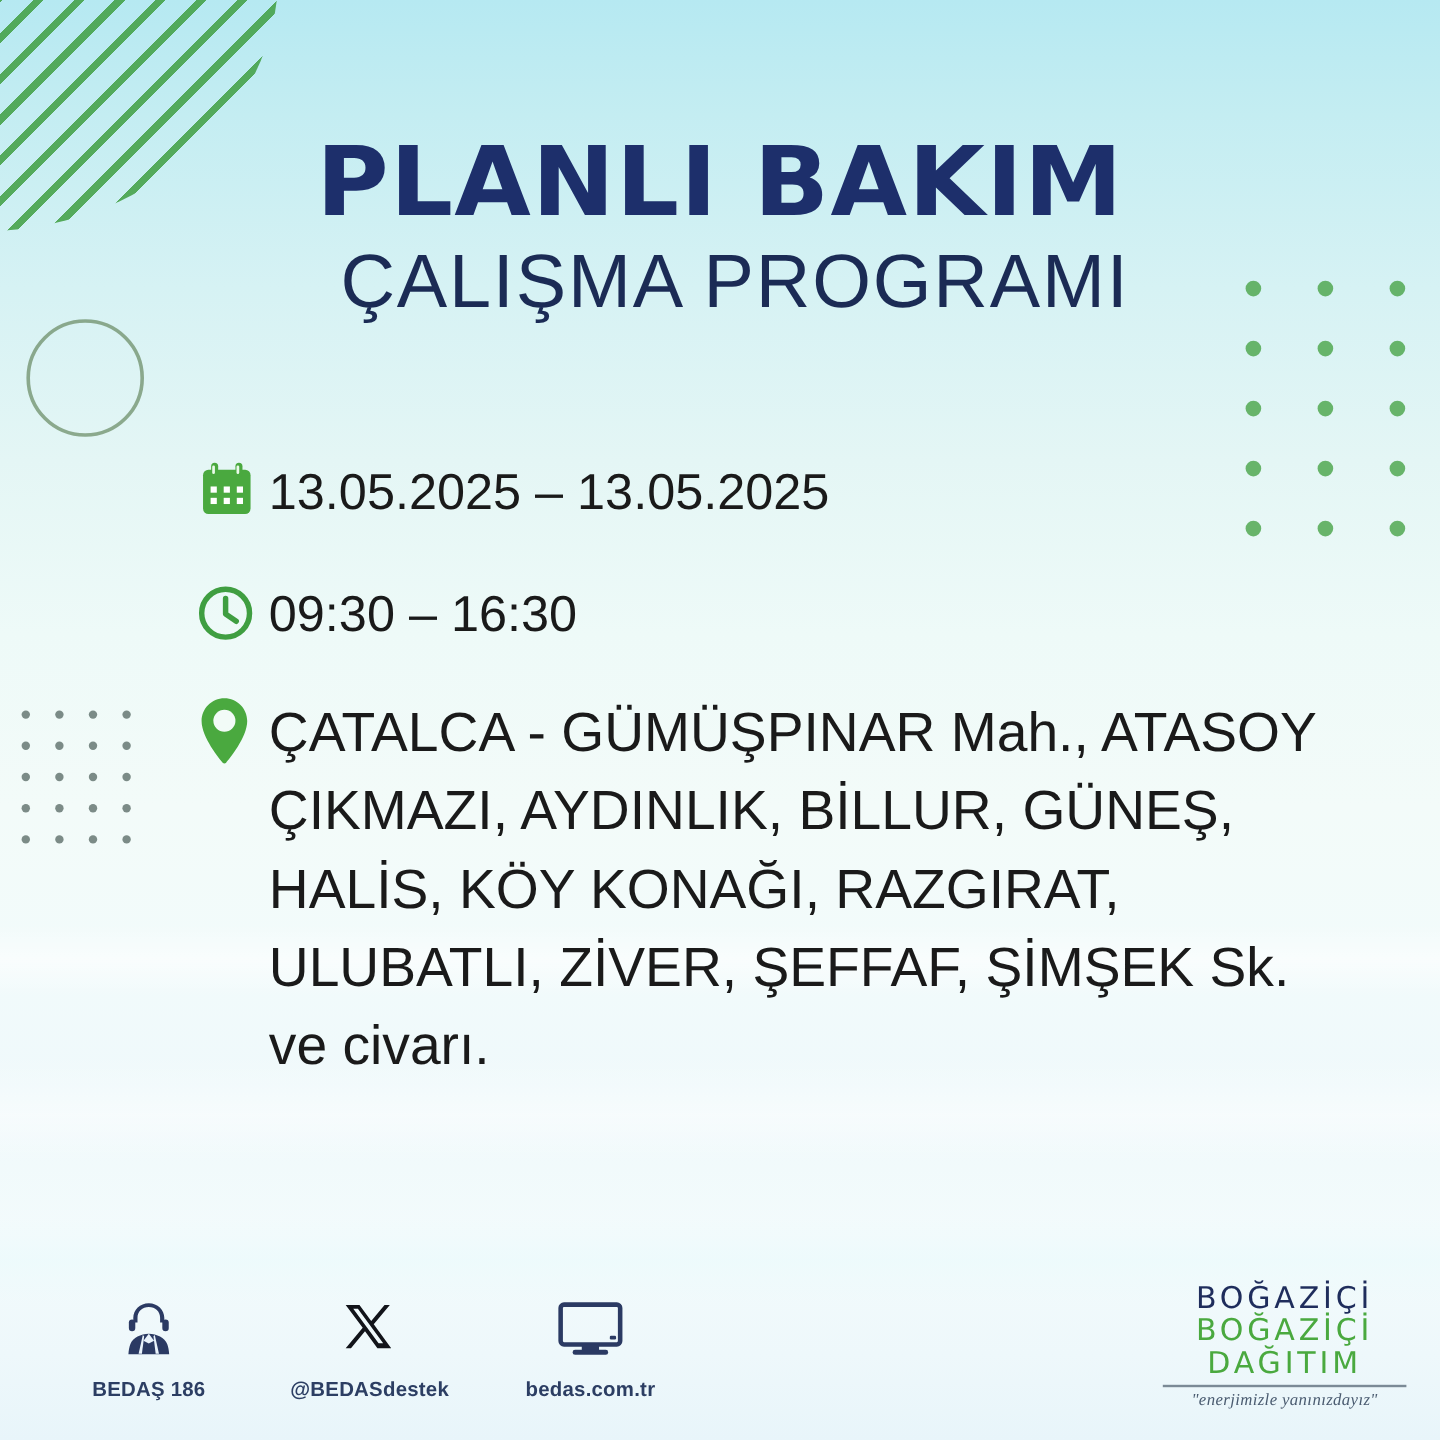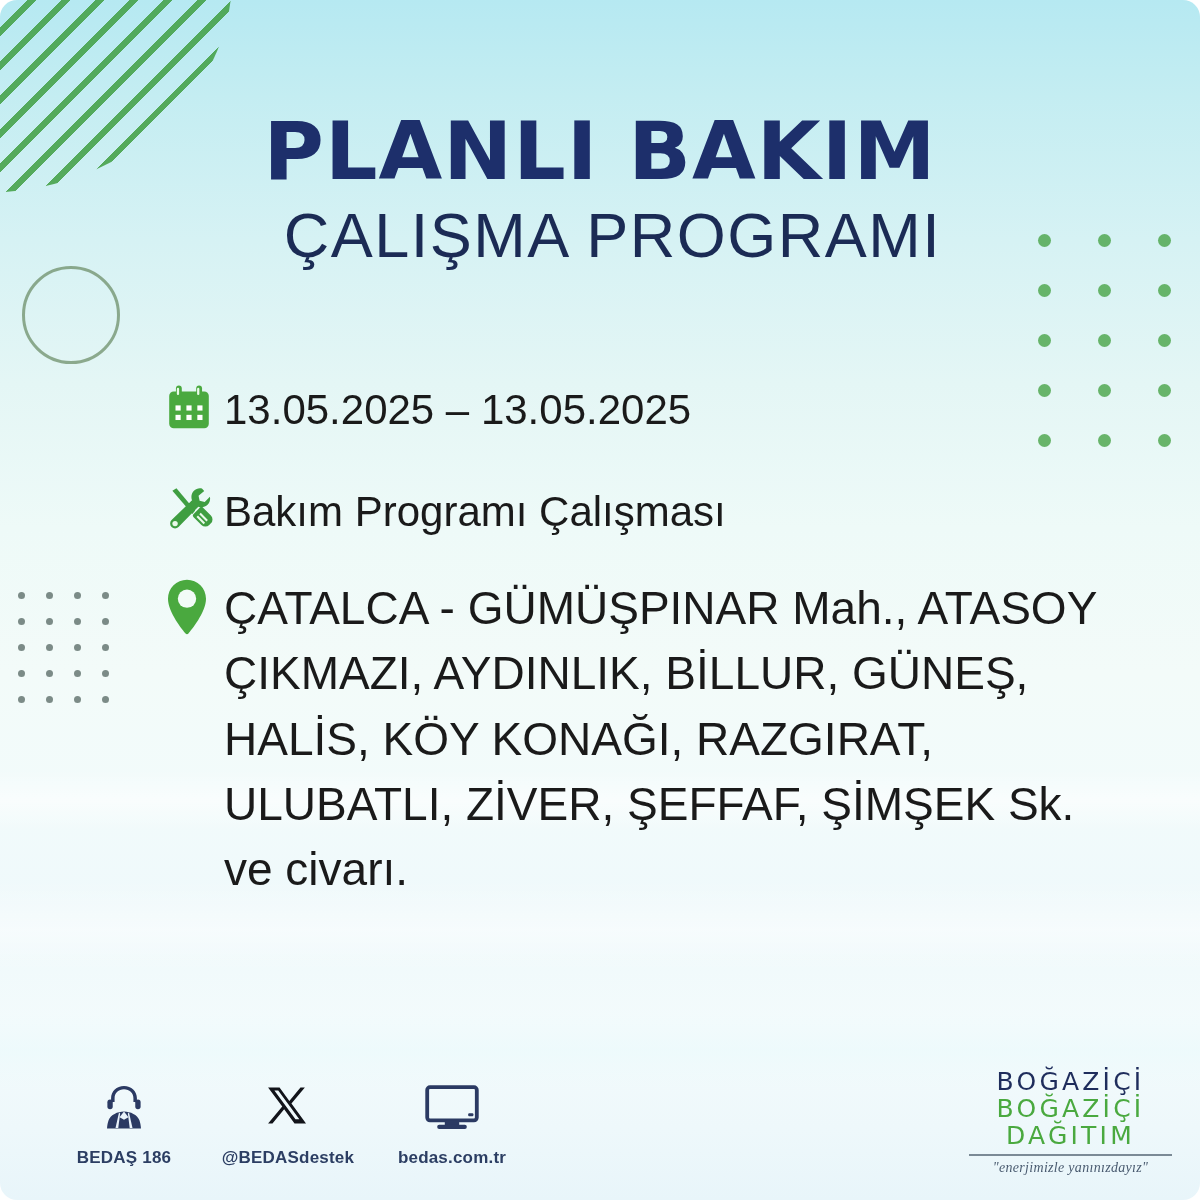--- a/index.html
+++ b/index.html
@@ -25,21 +25,20 @@
         #d6f2f4 20%,
         #e4f6f5 32%,
         #eefaf8 44%,
         #f3fbf9 56%,
         #f2fbfb 66%,
         #eff9fb 76%,
         #f3fbfc 86%,
         #eef8fb 94%,
         #e8f5fa 100%);
     overflow: hidden;
-    border-radius: 17px;
   }
 
   
   .haze {
     position: absolute;
     left: 0;
     width: 1200px;
     pointer-events: none;
   }
   .haze-a {
@@ -180,21 +179,21 @@
   }
   .row-place .row-icon { padding-top: 4px; }
 
   
   .footer-left {
     position: absolute;
     left: 60px;
     top: 1078px;
     display: flex;
     align-items: center;
-    gap: 36px;
+    gap: 56px;
   }
   .fitem {
     width: 128px;
     display: flex;
     flex-direction: column;
     align-items: center;
     gap: 10px;
   }
   .fitem .ficon {
     height: 60px;
@@ -314,36 +313,30 @@
           <rect x="10.85" y="10.4" width="2.3" height="2.3" fill="#ffffff"></rect>
           <rect x="15.7" y="10.4" width="2.3" height="2.3" fill="#ffffff"></rect>
           <rect x="6.0" y="14.6" width="2.3" height="2.3" fill="#ffffff"></rect>
           <rect x="10.85" y="14.6" width="2.3" height="2.3" fill="#ffffff"></rect>
           <rect x="15.7" y="14.6" width="2.3" height="2.3" fill="#ffffff"></rect>
         </svg>
       </div>
       <div class="row-text">13.05.2025 – 13.05.2025</div>
     </div>
 
-
-    <div class="row row-work">
+    <div class="row row-time">
       <div class="row-icon">
-        <svg width="56" height="56" viewBox="0 0 24 24" aria-hidden="true">
-          <g fill="#3f9e41">
-            <path d="M17.1 2.4c-2.3-.55-4.5 1.25-4.5 3.6 0 .5.1.95.27 1.38L4.1 15.9a2.1 2.1 0 0 0 2.97 2.97l8.5-8.72c.42.16.87.25 1.35.25 2.35 0 4.15-2.2 3.6-4.5l-2.2 2.2-2.2-.45-.45-2.2 2.43-2.05z"></path>
-            <circle cx="5.6" cy="17.4" r="1.15" fill="#eafaea"></circle>
-            <path d="M4.45 3.35 6.2 2.3l8.0 9.5-1.2 1.45-8.55-9.9z" transform="rotate(0 12 12)"></path>
-            <path d="M13.55 13.25 16.9 9.9l4.05 4.05a2.37 2.37 0 0 1 0 3.35l-.7.7a2.37 2.37 0 0 1-3.35 0l-3.35-3.35a1.0 1.0 0 0 1 0-1.4z"></path>
-            <path d="M15.1 14.3l3.05 3.05" stroke="#eafaea" stroke-width="0.9" fill="none"></path>
-            <path d="M16.3 13.1l3.05 3.05" stroke="#eafaea" stroke-width="0.9" fill="none"></path>
-          </g>
-        </svg>
-      </div>
-      <div class="row-text">Bakım Programı Çalışması</div>
-    </div>
+        <svg width="52" height="52" viewBox="0 0 24 24" aria-hidden="true">
+          <circle cx="12" cy="12" r="9.2" fill="none" stroke="#3f9e41" stroke-width="2.1"></circle>
+          <path d="M12 6.3 V12.3 L16.1 15.1" fill="none" stroke="#3f9e41" stroke-width="2.1" stroke-linecap="round" stroke-linejoin="round"></path>
+        </svg>
+      </div>
+      <div class="row-text">09:30 – 16:30</div>
+    </div>
+
 
     <div class="row row-place">
       <div class="row-icon">
         <svg width="50" height="62" viewBox="0 0 24 30" aria-hidden="true">
           <path d="M12 0.9C6.9 0.9 2.8 5.0 2.8 10.1c0 6.6 7.3 15.4 8.5 16.8.38.44 1.03.44 1.4 0 1.2-1.4 8.5-10.2 8.5-16.8C21.2 5.0 17.1 0.9 12 0.9z" fill="#4aa93f"></path>
           <circle cx="12" cy="10.0" r="4.45" fill="#f2fbf7"></circle>
         </svg>
       </div>
       <div class="row-text">ÇATALCA - GÜMÜŞPINAR Mah., ATASOY ÇIKMAZI, AYDINLIK, BİLLUR, GÜNEŞ, HALİS, KÖY KONAĞI, RAZGIRAT, ULUBATLI, ZİVER, ŞEFFAF, ŞİMŞEK Sk. ve civarı.</div>
     </div>

